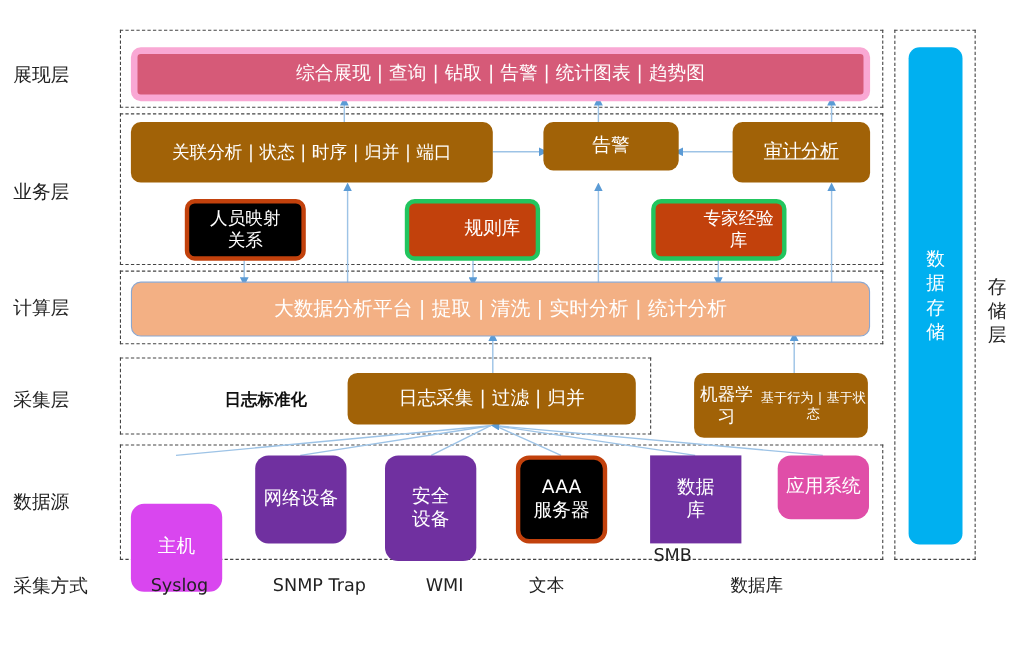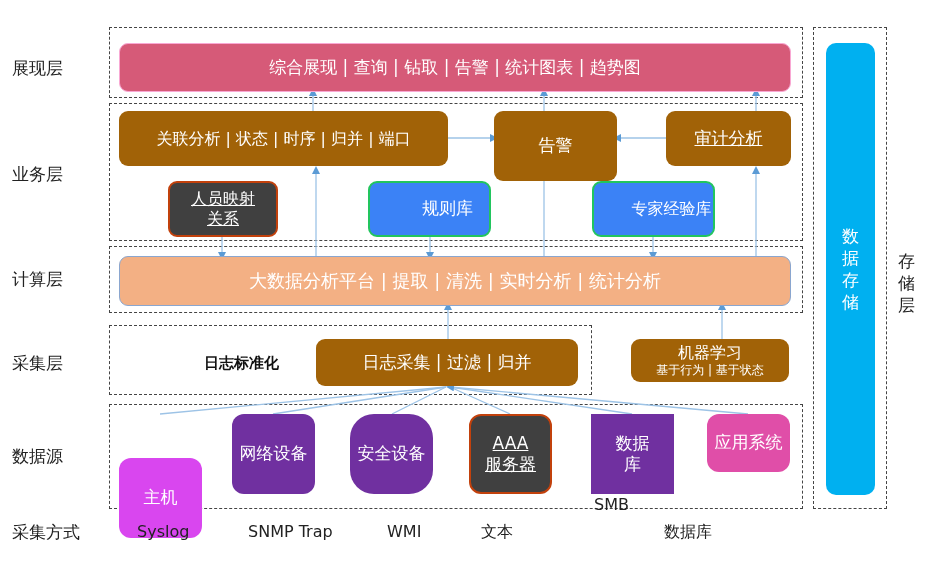--- a/index.html
+++ b/index.html
@@ -4,24 +4,24 @@
 <style>
   html, body { margin:0; padding:0; background:#ffffff; }
   body { width:937px; height:588px; position:relative; overflow:hidden;
          font-family:"DejaVu Sans","Liberation Sans",sans-serif; color:#222; }
   .abs { position:absolute; box-sizing:border-box; }
   .layer-label { font-size:17px; color:#222; }
   .dash { border:1.5px dashed #444; }
   .box { display:flex; align-items:center; justify-content:center; text-align:center;
          color:#fff; border-radius:9px; line-height:1.25; }
   .blue { background:#a16207; }
-  .pink { background:#d65a78; border:1px solid #f9a8d4; }
+  .pink { background:#d65a78; border:6px solid #f9a8d4; }
   .orange { background:#f3b084; border:1px solid #8aa6cf; }
-  .dark { background:#404040; border:2px solid #c2410c;text-decoration:underline; }
-  .olive { background:#3b82f6; border:2px solid #22c55e;padding-left:36px; }
+  .dark { background:#000000; border:4px solid #c2410c; }
+  .olive { background:#c2410c; border:4px solid #22c55e;padding-left:36px; }
   .green { background:#d946ef;margin-top:44px; }
   .purple { background:#7030a0; }
   .magenta { background:#e04ea8; }
   .cyan { background:#00b0f0; border-radius:10px; }
   .method { font-size:16px; color:#222; }
   svg.arrows { position:absolute; left:0; top:0; pointer-events:none; }
 </style>
 </head>
 <body>
 
@@ -70,48 +70,48 @@
     <line x1="392" y1="414" x2="446" y2="387"></line>
     <line x1="510" y1="414" x2="450" y2="387"></line>
     <line x1="632" y1="414" x2="450" y2="387"></line>
     <line x1="748" y1="414" x2="450" y2="387" marker-end="url(#ah)"></line>
   </g>
 </svg>
 
 <div class="abs box pink" style="left:119px;top:43px;width:672px;height:49px;font-size:17px;">综合展现 | 查询 | 钻取 | 告警 | 统计图表 | 趋势图</div>
 
 <div class="abs box blue" style="left:119px;top:111px;width:329px;height:55px;font-size:16px;">关联分析 | 状态 | 时序 | 归并 | 端口</div>
-<div class="abs box blue" style="left:494px;top:111px;width:123px;height:70px;font-size:17px;">告警</div>
+<div class="abs box blue" style="left:494px;top:111px;width:123px;height:44px;font-size:17px;">告警</div>
 <div class="abs box blue" style="left:666px;top:111px;width:125px;height:55px;font-size:17px;text-decoration:underline;">审计分析</div>
 
 <div class="abs box dark" style="left:168px;top:181px;width:110px;height:56px;font-size:16px;flex-direction:column;">
   <span>人员映射</span>
   <span>关系</span>
 </div>
 <div class="abs box olive" style="left:368px;top:181px;width:123px;height:56px;font-size:17px;">规则库</div>
 <div class="abs box olive" style="left:592px;top:181px;width:123px;height:56px;font-size:16px;">专家经验库</div>
 
 <div class="abs box orange" style="left:119px;top:256px;width:672px;height:50px;font-size:18px;">大数据分析平台 | 提取 | 清洗 | 实时分析 | 统计分析</div>
 
 <div class="abs" style="left:204px;top:354px;font-size:15px;font-weight:bold;color:#111;">日志标准化</div>
 <div class="abs box blue" style="left:316px;top:339px;width:262px;height:47px;font-size:17px;">日志采集 | 过滤 | 归并</div>
-<div class="abs box blue" style="left:631px;top:339px;width:158px;height:43px;flex-direction:column;">
+<div class="abs box blue" style="left:631px;top:339px;width:158px;height:59px;flex-direction:row;">
   <span style="font-size:16px;">机器学习</span>
   <span style="font-size:12px;text-align:center;">基于行为 | 基于状态</span>
 </div>
 
 <div id="sources">
     <div class="abs box green" style="left: 119px; top: 414px; width: 83px; height: 80px; font-size: 17px; flex-direction: column; border-radius: 12px;">
       <span>主机</span>
     </div>
     <div class="abs box purple" style="left: 232px; top: 414px; width: 83px; height: 80px; font-size: 17px; border-radius: 12px;">
       <span>网络</span>
       <span>设备</span>
     </div>
-    <div class="abs box purple" style="left: 350px; top: 414px; width: 83px; height: 80px; font-size: 17px; flex-direction: row; border-radius: 24px;">
+    <div class="abs box purple" style="left: 350px; top: 414px; width: 83px; height: 96px; font-size: 17px; flex-direction: column; border-radius: 12px;">
       <span>安全</span>
       <span>设备</span>
     </div>
     <div class="abs box dark" style="left: 469px; top: 414px; width: 83px; height: 80px; font-size: 17px; flex-direction: column; border-radius: 12px;">
       <span>AAA</span>
       <span>服务器</span>
     </div>
     <div class="abs box purple" style="left: 591px; top: 414px; width: 83px; height: 80px; font-size: 17px; flex-direction: column; border-radius: 0;">
       <span>数据</span>
       <span>库</span>

